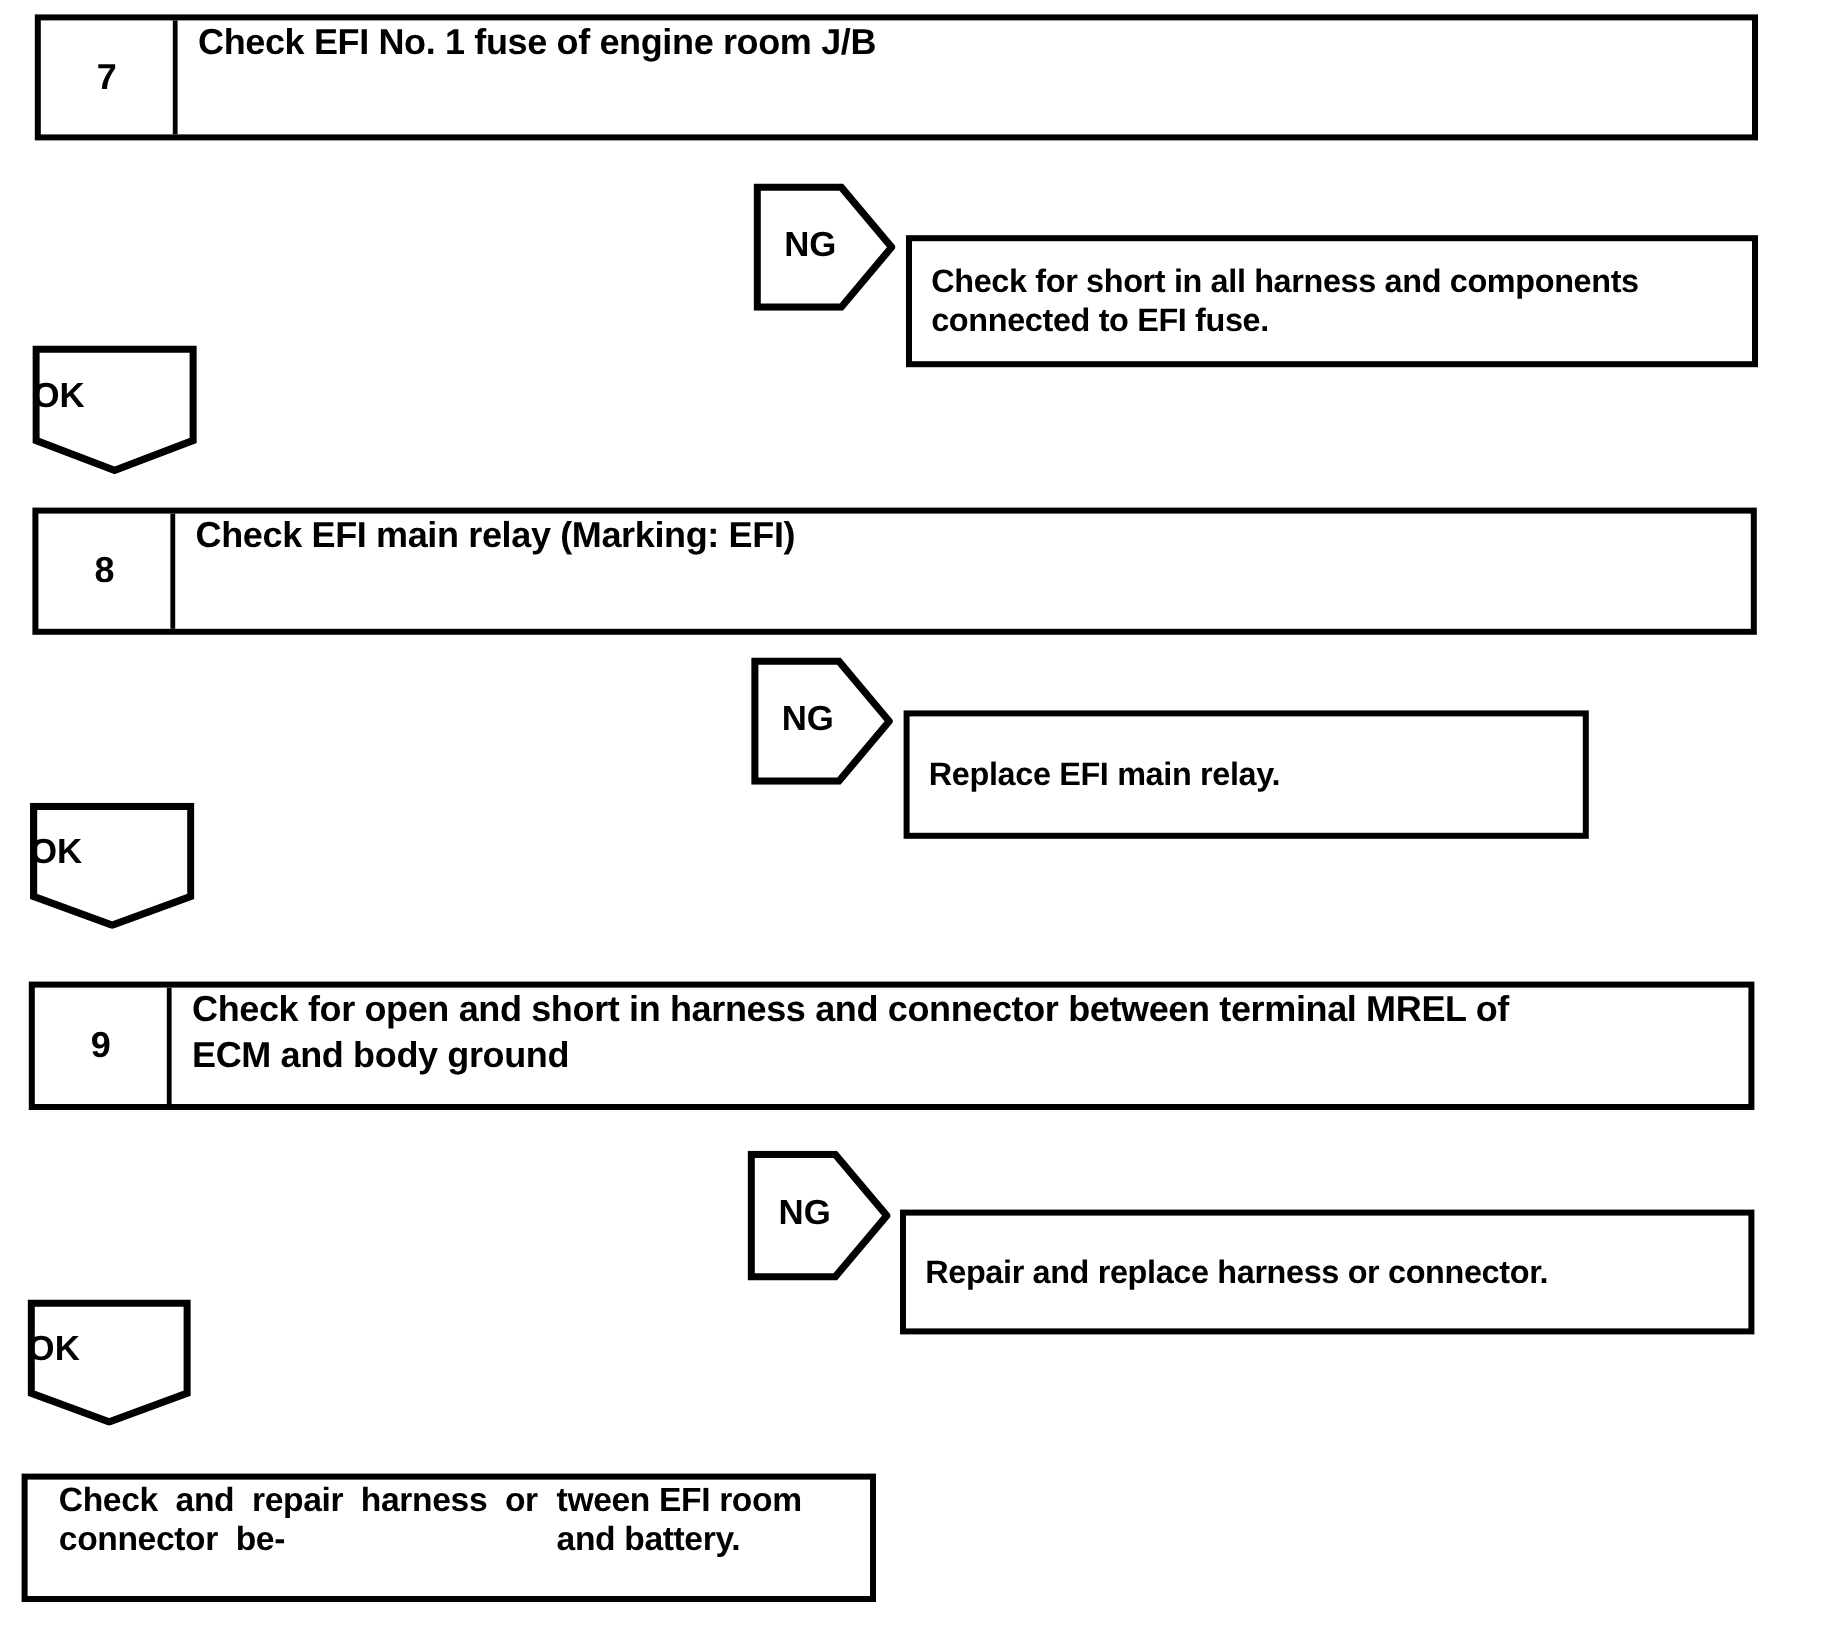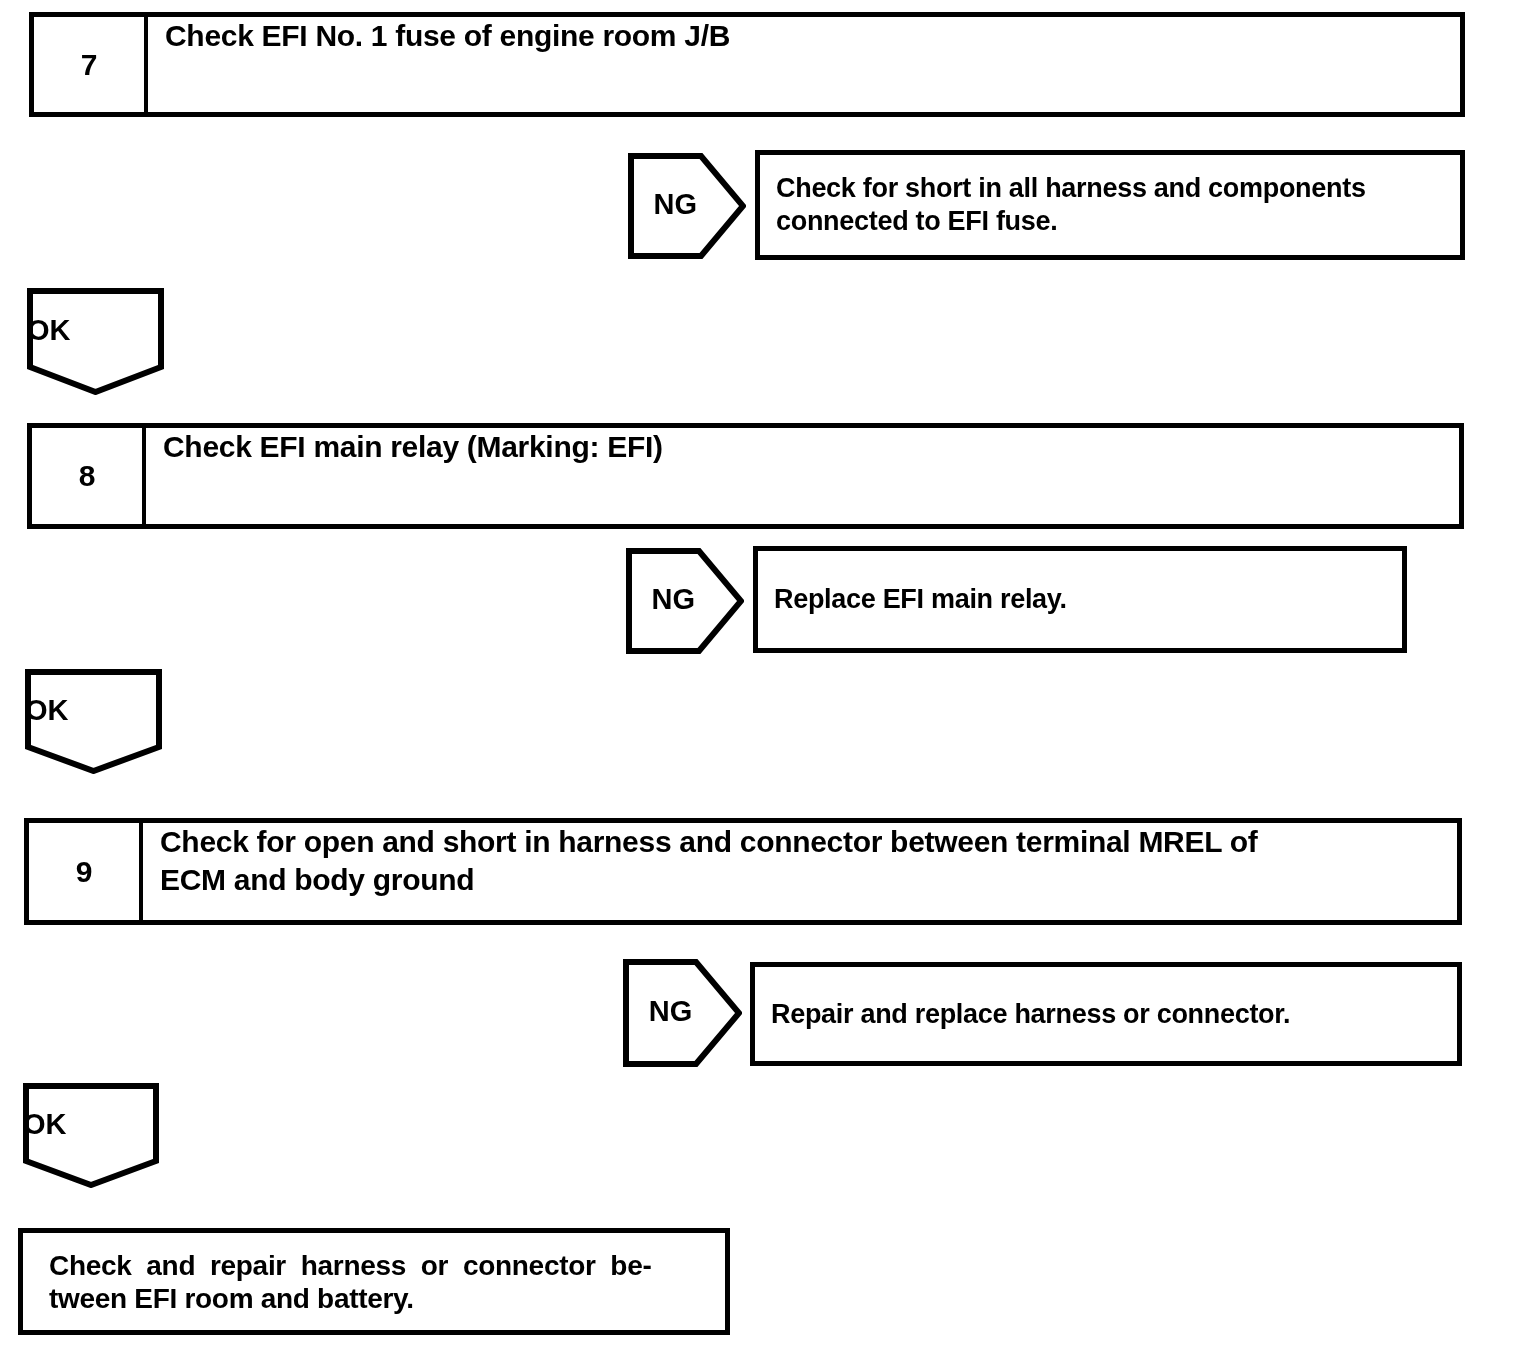--- a/index.html
+++ b/index.html
@@ -20,31 +20,32 @@
   .steptitle {
     flex:1 1 auto; display:flex; flex-direction:column; 
     padding-left:17px; padding-right:10px; font-size:30px; line-height:38px;
     letter-spacing:-0.3px;
   }
   .resultbox {
     position:absolute; border:5px solid #000; background:#fff;
     display:flex; flex-direction:column; justify-content:center;
     padding-left:16px; padding-right:8px; font-size:27px; line-height:33px;
     letter-spacing:-0.3px;
+    margin-top:46px;
   }
   .shape { position:absolute; }
   .shape svg { position:absolute; left:0; top:0; width:100%; height:100%; }
   .shape .lbl {
     position:absolute; font-size:29px; letter-spacing:0;
   }
   .shape.ng .lbl { left:0; width:80%; text-align:center; top:50%; transform:translateY(-54%); }
   .shape.ok .lbl { left:0; width:100%; text-align:left; top:24%; }
   .finalbox {
     position:absolute; border:5px solid #000; background:#fff;
-    display:flex; flex-direction:column; justify-content:center;
+    display:flex; flex-direction:row; justify-content:center;
     padding-left:26px; padding-right:10px; font-size:28px; line-height:33px;
     letter-spacing:-0.3px;
   }
   .finalbox .justified { word-spacing:0.26em; }
 </style>
 </head>
 <body>
 
 <div class="canvas">
 
@@ -81,21 +82,21 @@
     </div>
   </div>
 
   <div class="shape ng" style="left:626px; top:548px; width:118px; height:106px">
     <svg viewBox="0 0 118 106" preserveAspectRatio="none">
       <polygon points="3,3 73,3 115,53 73,103 3,103" fill="#ffffff" stroke="#000000" stroke-width="6"></polygon>
     </svg>
     <span class="lbl">NG</span>
   </div>
 
-  <div class="resultbox" style="left:753px; top:546px; width:654px; height:107px">
+  <div class="resultbox" style="left:753px; top:546px; width:571px; height:107px">
     <div>Replace EFI main relay.</div>
   </div>
 
   <div class="shape ok" style="left:25px; top:669px; width:137px; height:105px">
     <svg viewBox="0 0 137 105" preserveAspectRatio="none">
       <polygon points="3,3 134,3 134,78 68.5,102 3,78" fill="#ffffff" stroke="#000000" stroke-width="6"></polygon>
     </svg>
     <span class="lbl">OK</span>
   </div>
 

